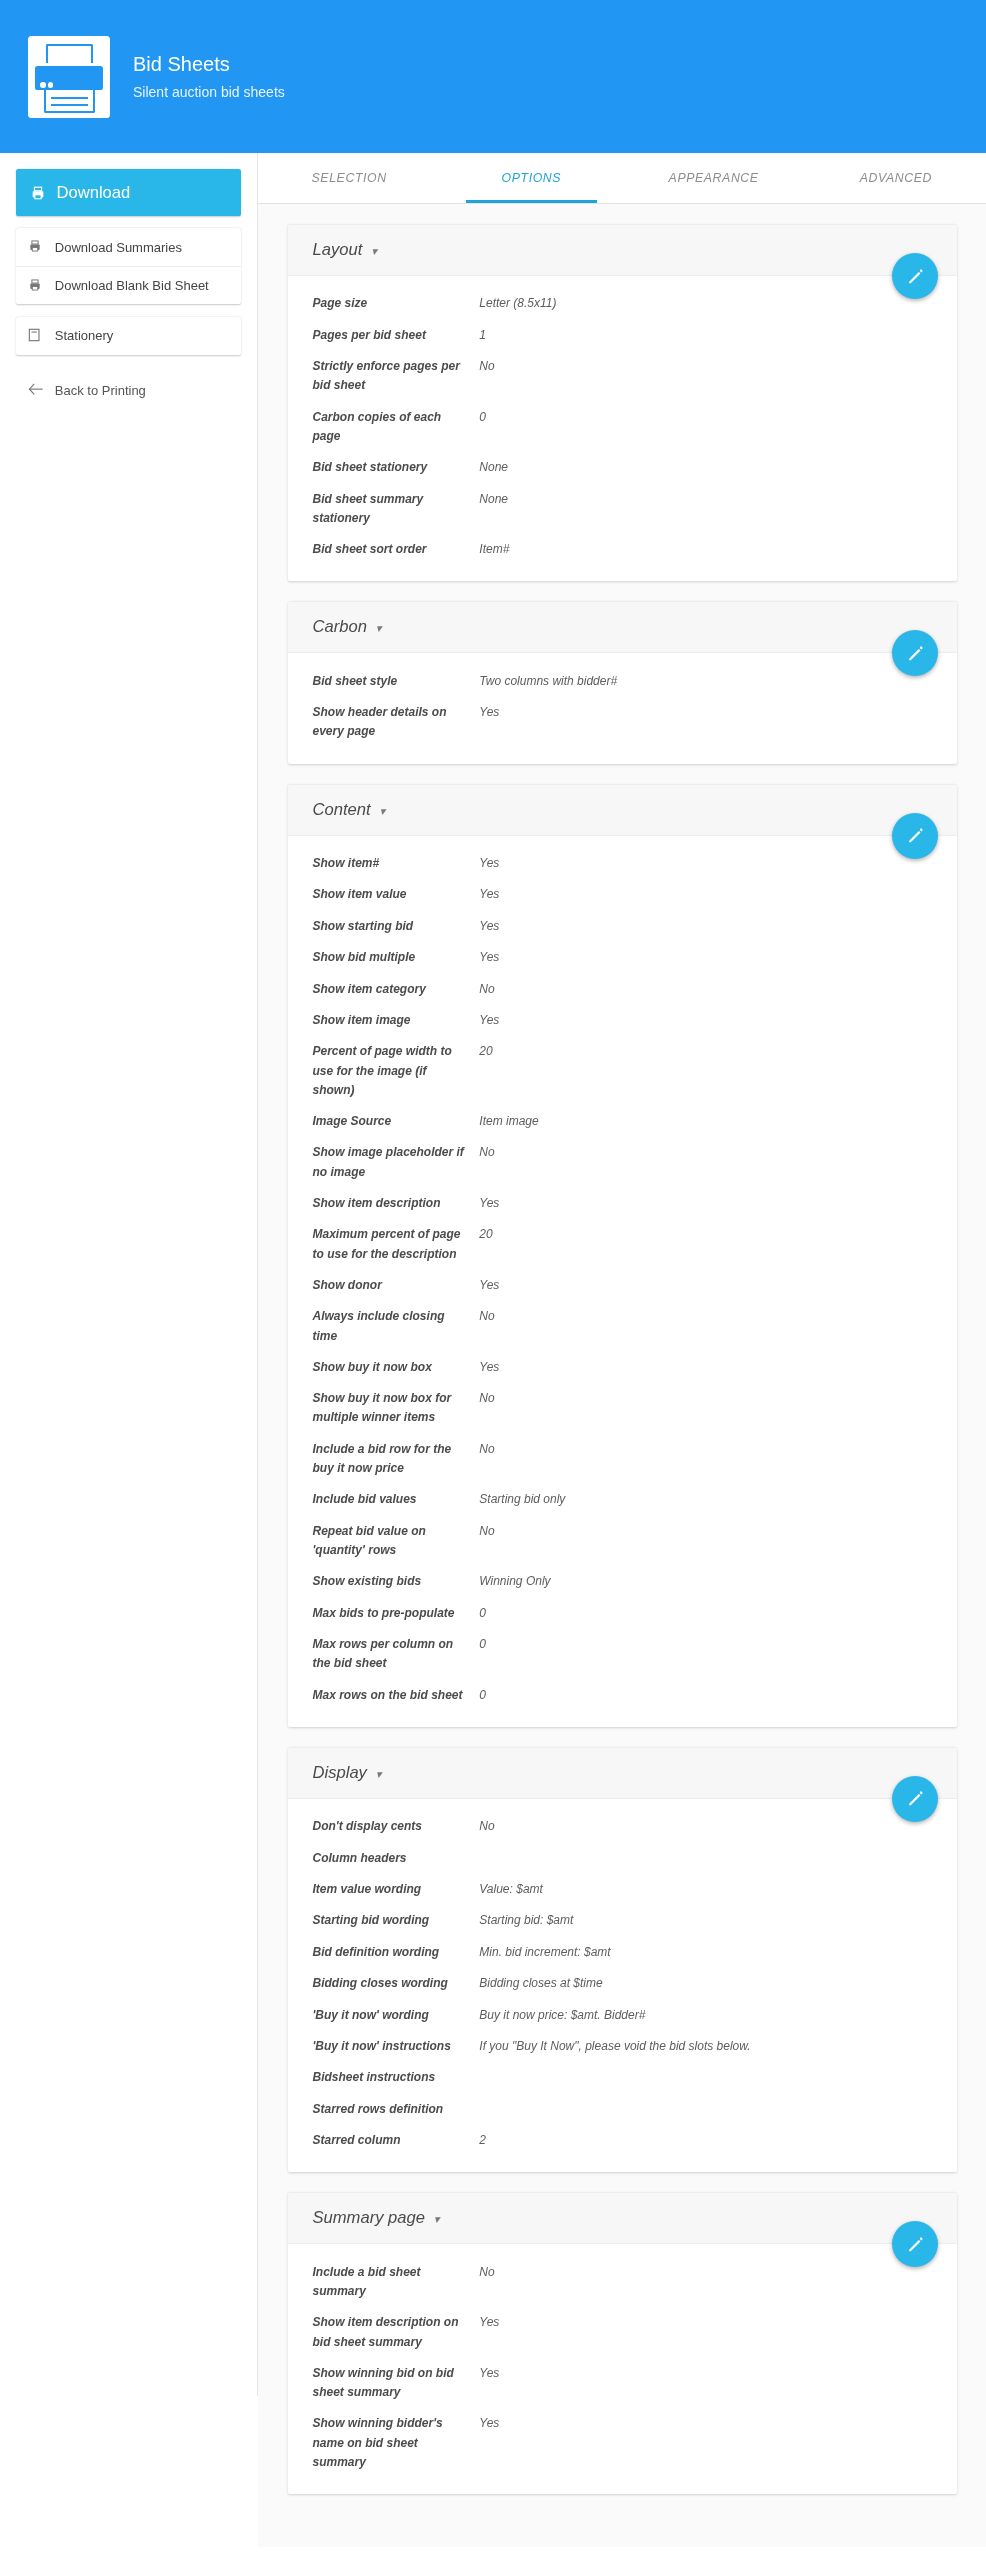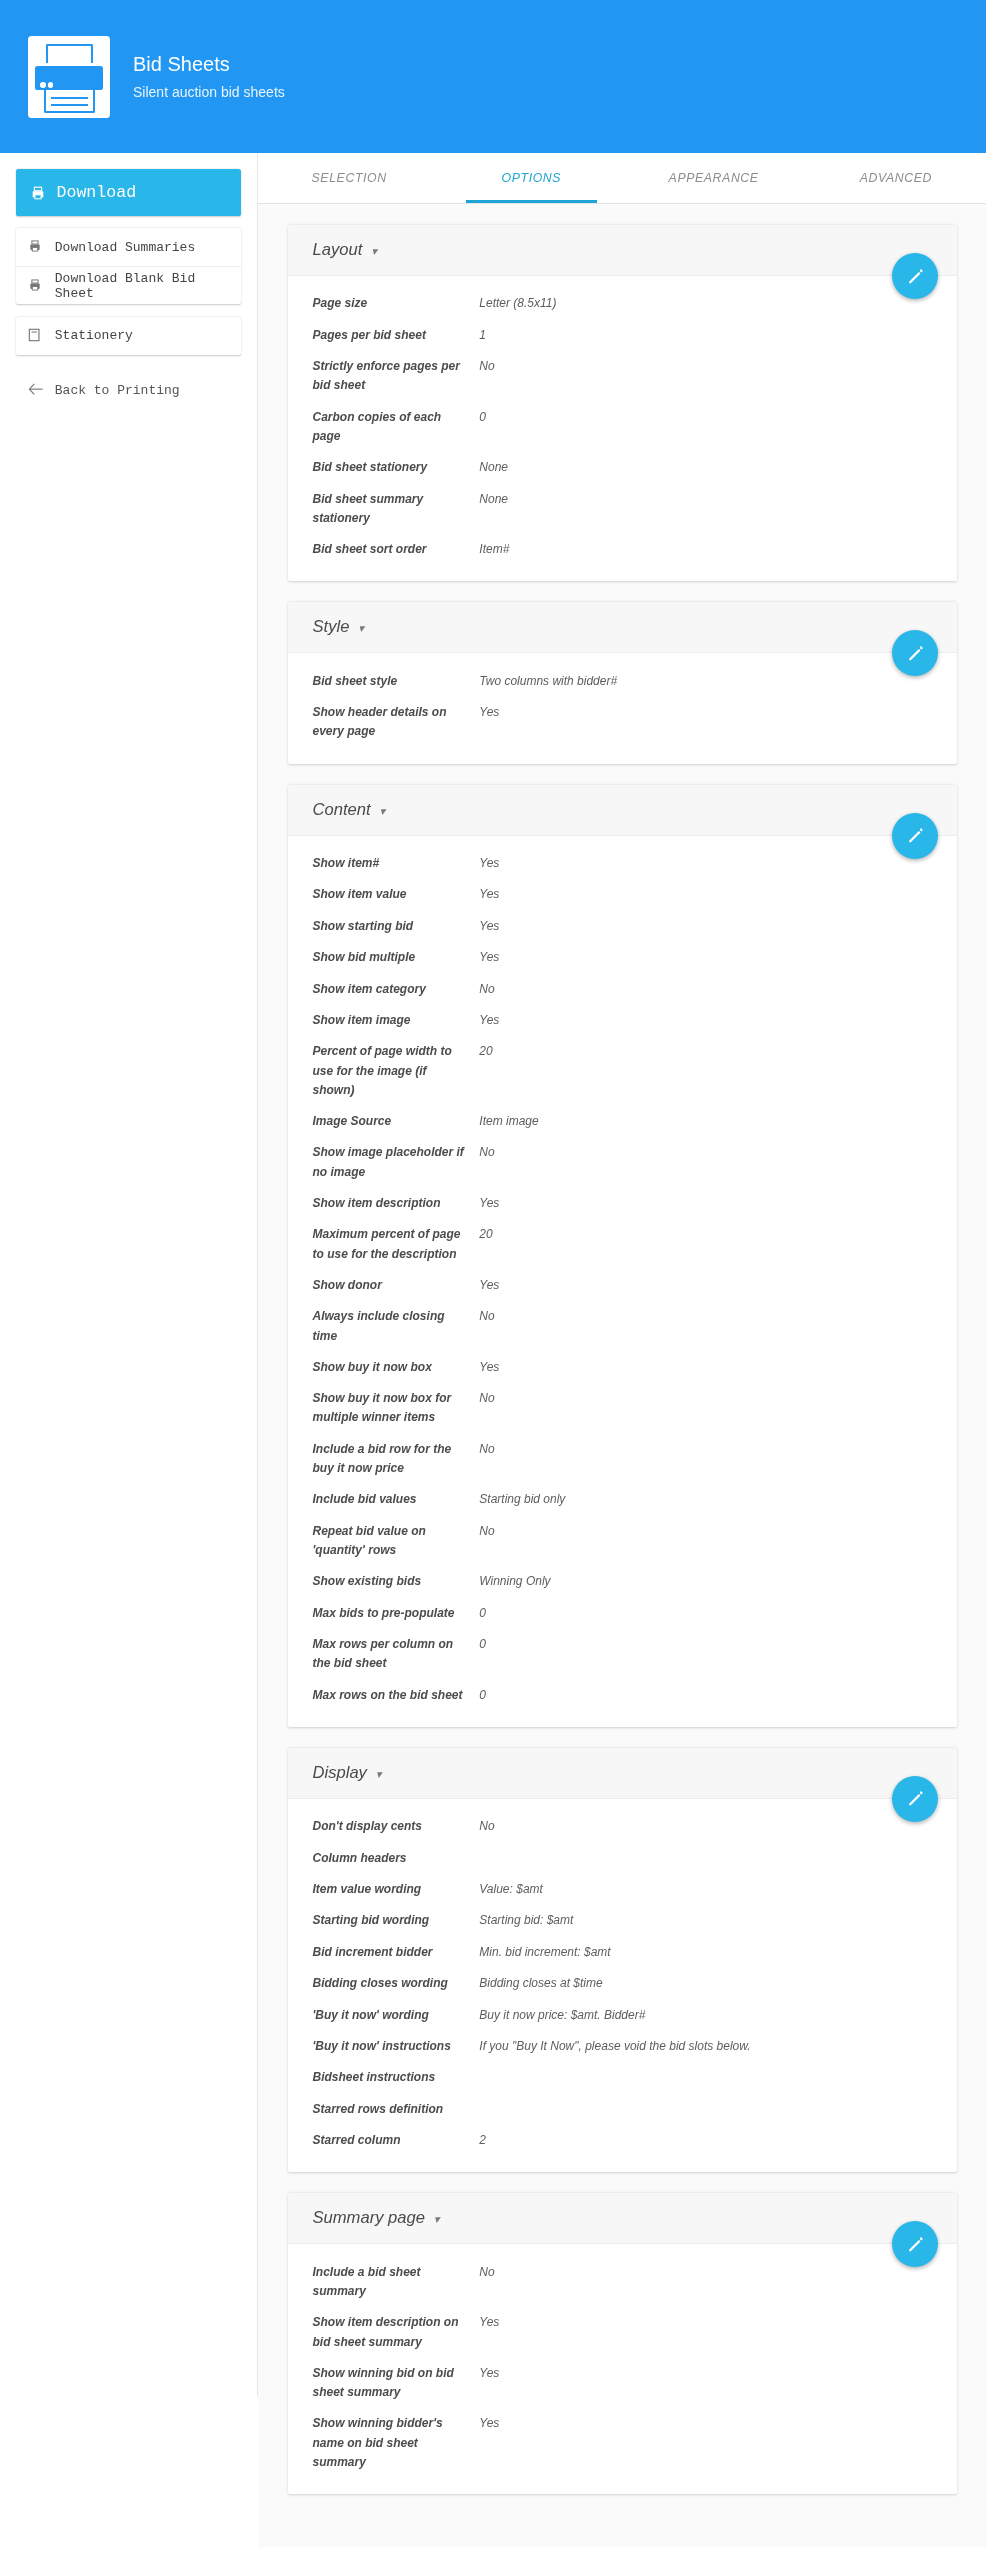--- a/index.html
+++ b/index.html
@@ -70,21 +70,20 @@
   .body-wrap { display:flex; align-items:flex-start; }
 
   
   .sidebar {
     width:258px;
     flex:0 0 258px;
     background:#ffffff;
     padding:16px 16px 35px 16px;
     border-right:0.9px solid #e6e6e6;
     min-height:2243px;
-    font-family:Liberation Mono, monospace;
   }
   .side-btn {
     display:flex;
     align-items:center;
     gap:10.5px;
     height:47px;
     padding:0 14px;
     background:#29b6e8;
     color:#ffffff;
     border-radius:2.6px;
@@ -365,21 +364,21 @@
     </div>
 
     <div class="card">
       <div class="fab">
         <svg width="19" height="19" viewBox="0 0 24 24">
             <path d="M4 18.5 L4 20.5 L6 20.5 L18.3 8.2 L16.3 6.2 Z" fill="#ffffff"></path>
             <path d="M17.4 5.1 L19.4 7.1 L20.8 5.7 C21.2 5.3 21.2 4.7 20.8 4.3 L19.6 3.1 C19.2 2.7 18.6 2.7 18.2 3.1 Z" fill="#ffffff"></path>
           </svg>
       </div>
       <div class="card-head">
-        <span class="card-title">Style</span>
+        <span class="card-title">Carbon</span>
         <span class="chev">▾</span>
       </div>
       <div class="card-body">
         <div class="row">
             <div class="lbl">Bid sheet style</div>
             <div class="val">Two columns with bidder#</div>
           </div>
         <div class="row">
             <div class="lbl">Show header details on every page</div>
             <div class="val">Yes</div>
@@ -512,21 +511,21 @@
           </div>
         <div class="row">
             <div class="lbl">Item value wording</div>
             <div class="val">Value: $amt</div>
           </div>
         <div class="row">
             <div class="lbl">Starting bid wording</div>
             <div class="val">Starting bid: $amt</div>
           </div>
         <div class="row">
-            <div class="lbl">Bid increment bidder</div>
+            <div class="lbl">Bid definition wording</div>
             <div class="val">Min. bid increment: $amt</div>
           </div>
         <div class="row">
             <div class="lbl">Bidding closes wording</div>
             <div class="val">Bidding closes at $time</div>
           </div>
         <div class="row">
             <div class="lbl">'Buy it now' wording</div>
             <div class="val">Buy it now price: $amt. Bidder#</div>
           </div>

